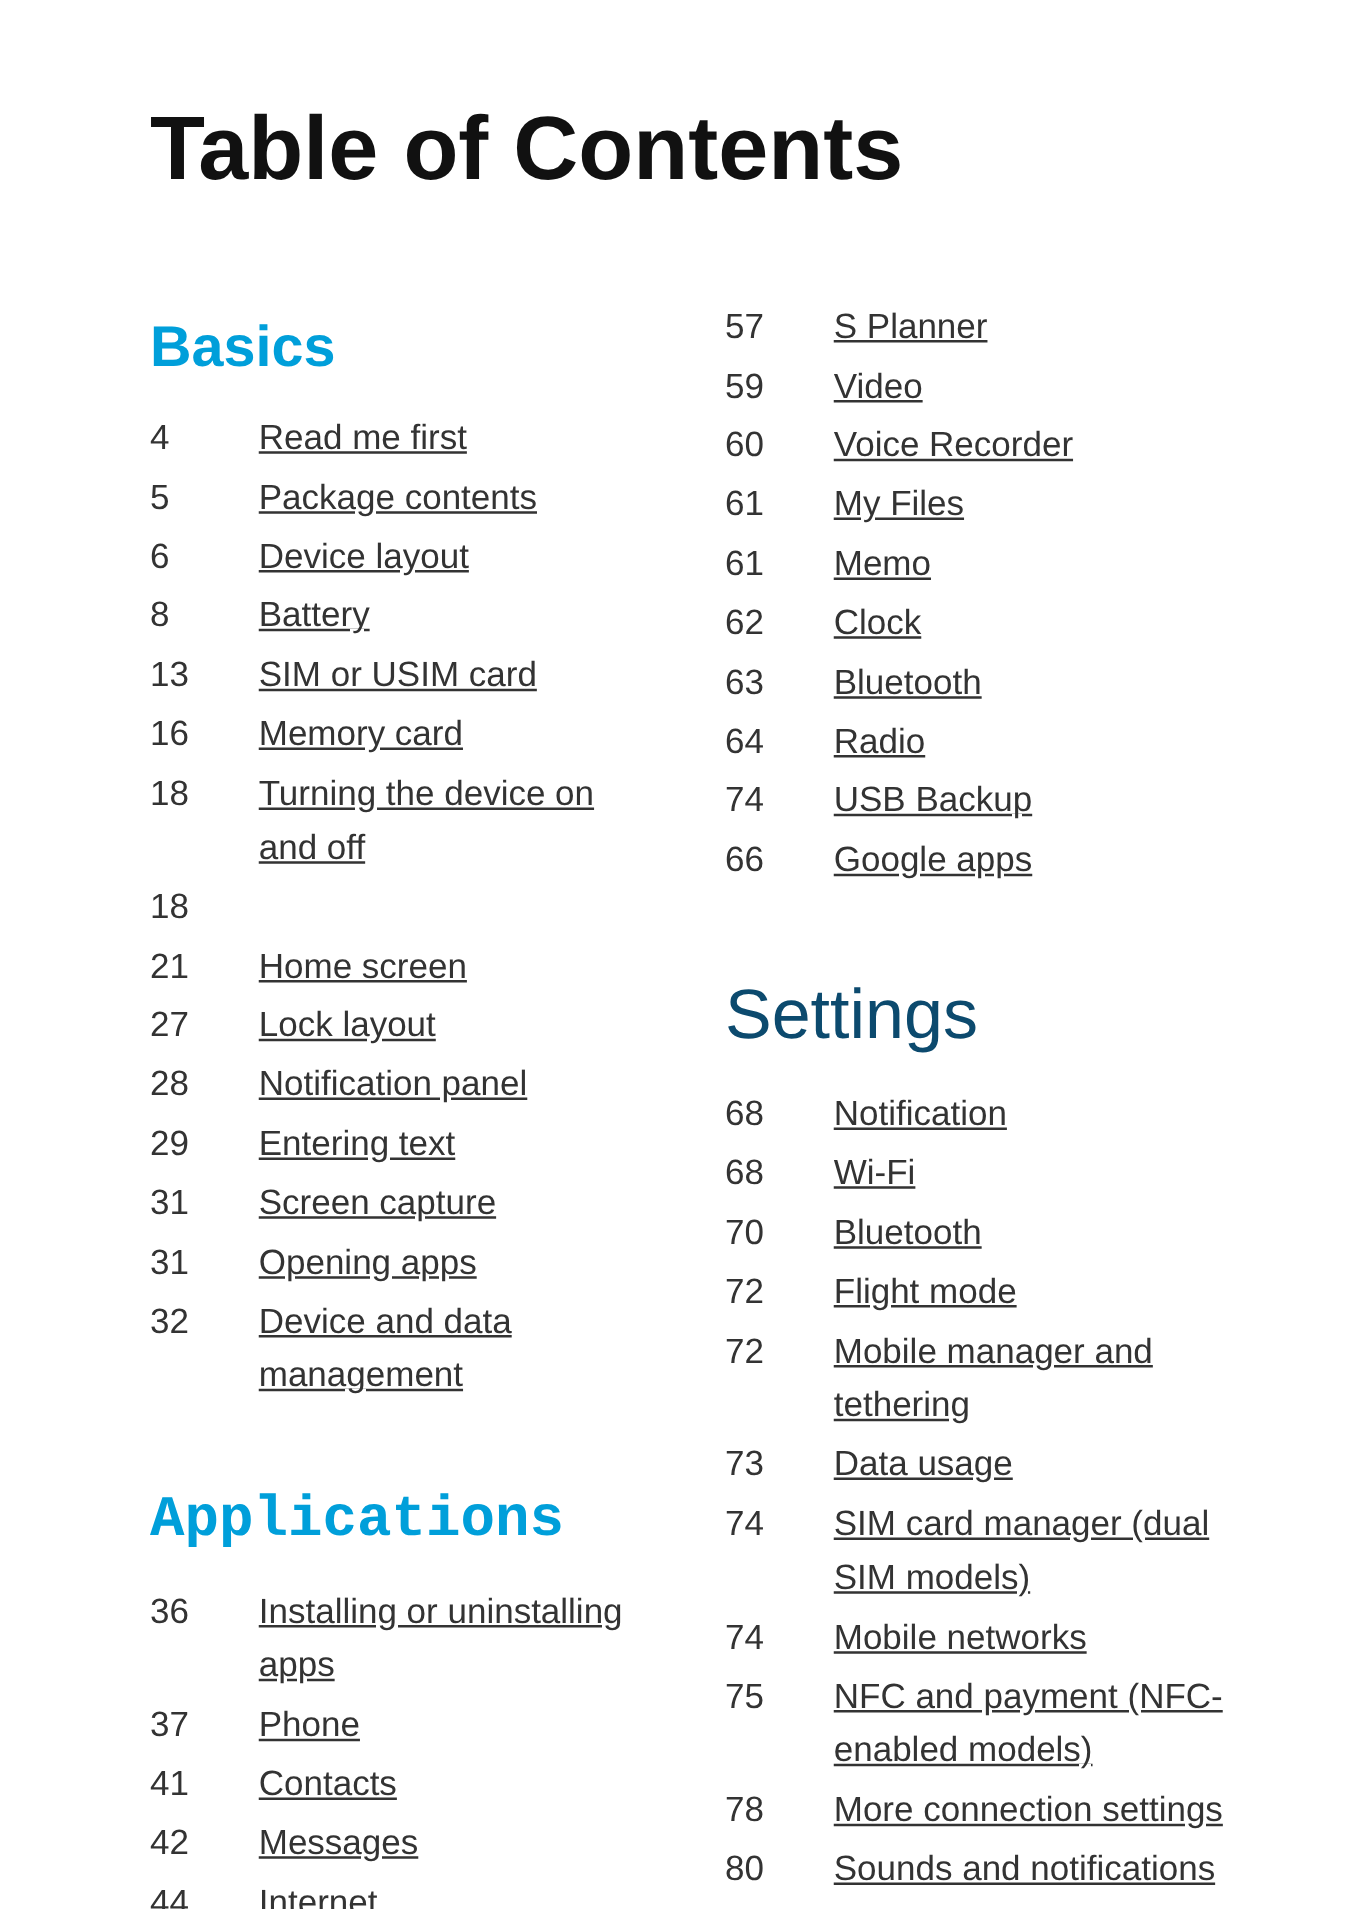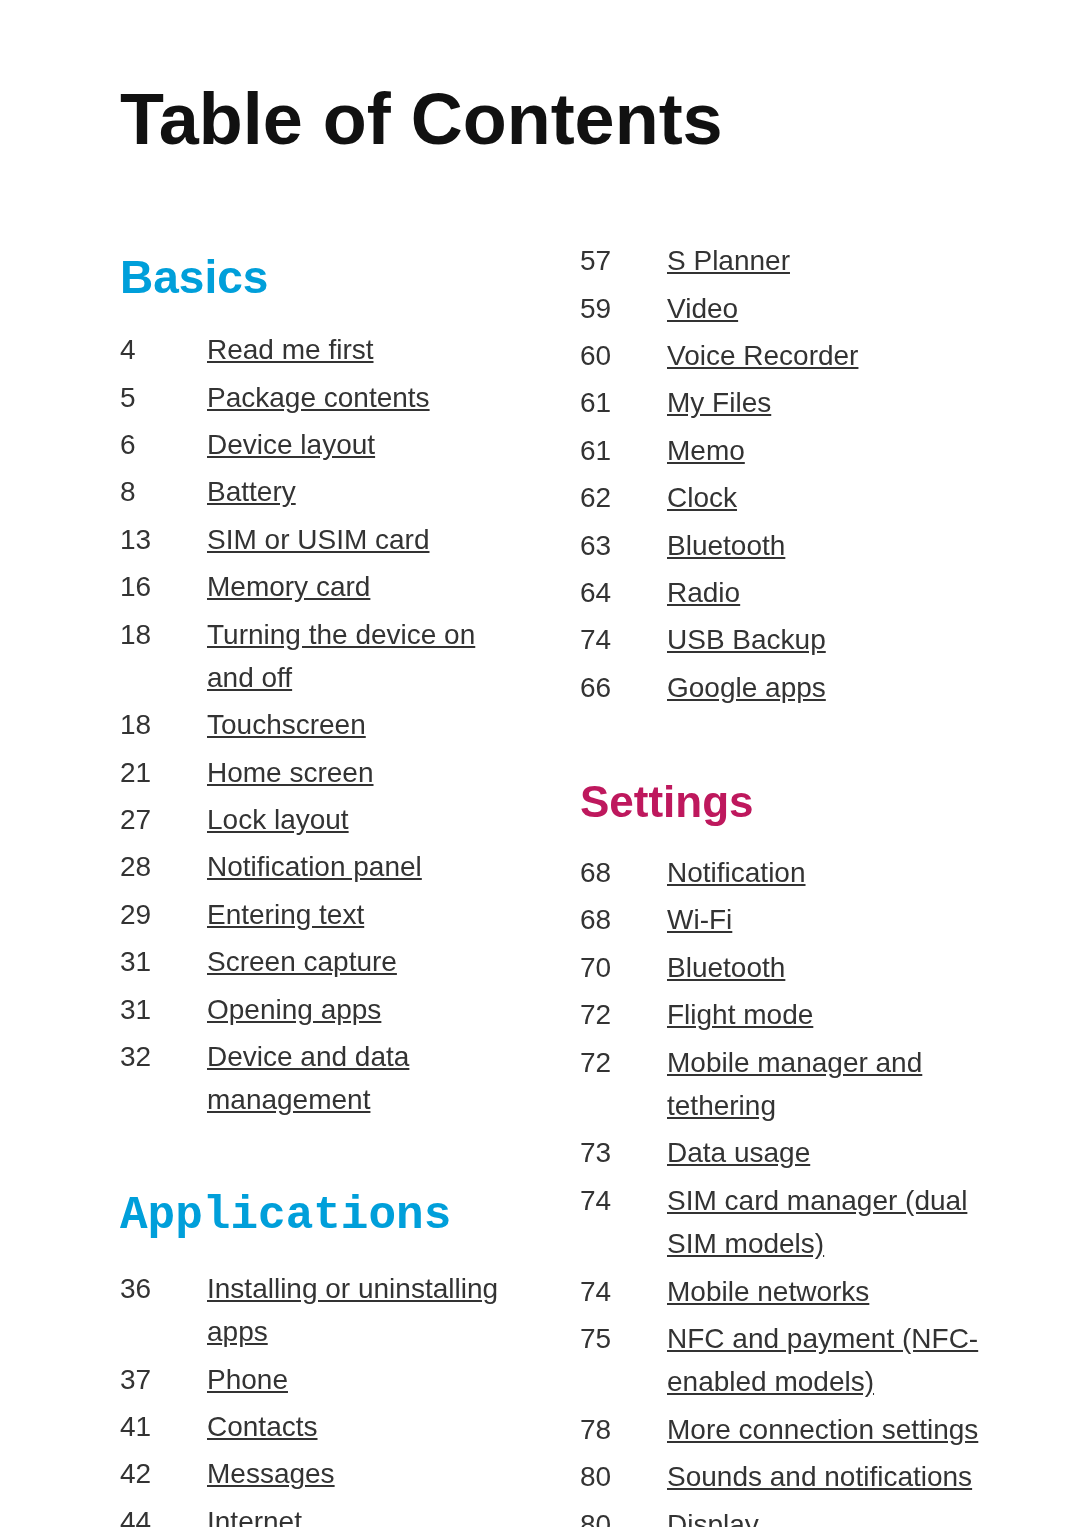--- a/index.html
+++ b/index.html
@@ -75,23 +75,23 @@
       font-size: 28px;
     }
 
     .toc-item .entry-text {
       color: #333;
       font-size: 28px;
       text-decoration: underline;
     }
 
     .right-section-title {
-      font-size: 44px;
-      font-weight: 700;
-      color: #be185d;
+      font-size: 56px;
+      font-weight: 400;
+      color: #0c4a6e;
       margin-bottom: 16px;
       margin-top: 0;
     }
 
     .right-section-title.second {
       margin-top: 60px;
     }
   </style>
 </head>
 <body>
@@ -126,21 +126,20 @@
         <li class="toc-item">
           <span class="page-num">16</span>
           <span class="entry-text">Memory card</span>
         </li>
         <li class="toc-item">
           <span class="page-num">18</span>
           <span class="entry-text">Turning the device on and off</span>
         </li>
         <li class="toc-item">
           <span class="page-num">18</span>
-          <span class="entry-text">Touchscreen</span>
         </li>
         <li class="toc-item">
           <span class="page-num">21</span>
           <span class="entry-text">Home screen</span>
         </li>
         <li class="toc-item">
           <span class="page-num">27</span>
           <span class="entry-text">Lock layout</span>
         </li>
         <li class="toc-item">

